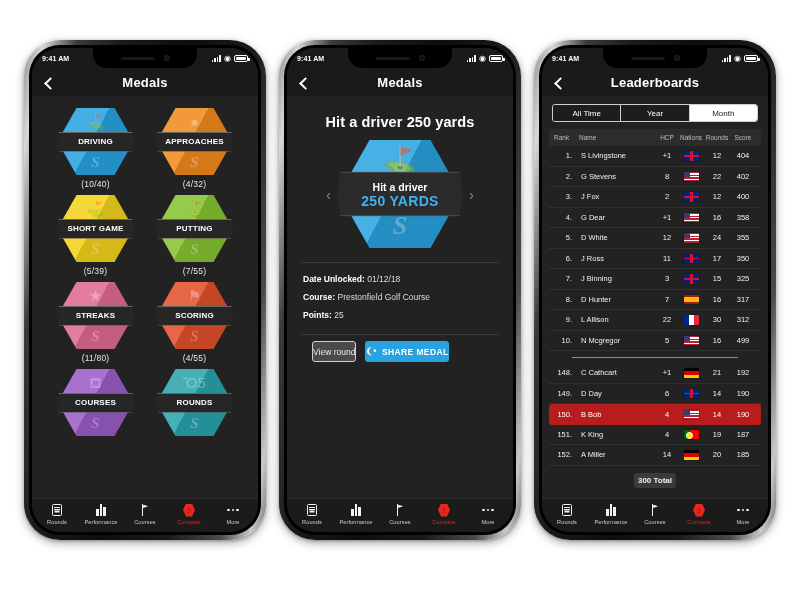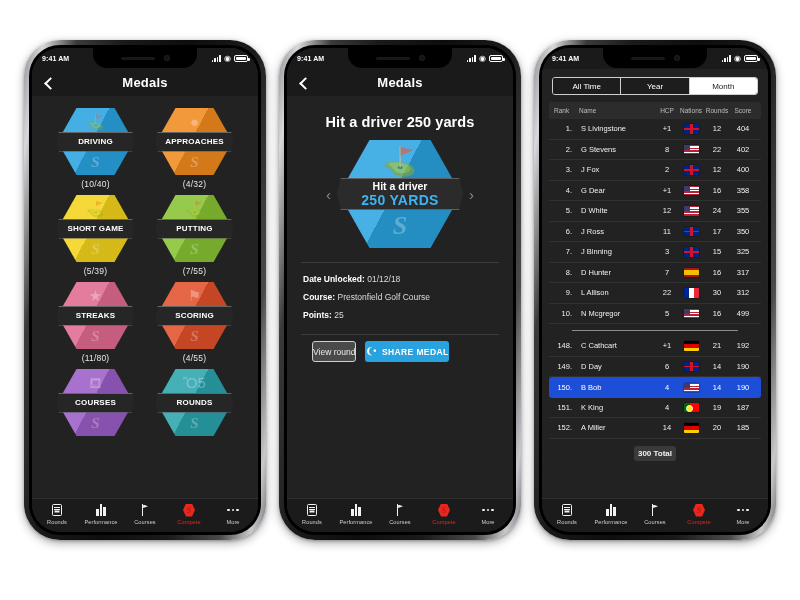--- a/index.html
+++ b/index.html
@@ -174,21 +174,21 @@
   }
   .big-slogo {
     position:absolute; bottom:7px; left:0; right:0; text-align:center;
     font-size:26px; font-weight:bold; font-style:italic;
     color:rgba(255,255,255,0.27);
     font-family:"Liberation Serif", serif;
   }
   .big-band {
     position:absolute; left:-2px; right:-2px;
     top:50%; transform:translateY(-50%);
-    height:32px; background:#2b2b2b;
+    height:45px; background:#2b2b2b;
     border-top:1px solid rgba(255,255,255,0.25);
     border-bottom:1px solid rgba(255,255,255,0.25);
     display:flex; flex-direction:column; align-items:center; justify-content:center;
     clip-path:polygon(3% 0%, 97% 0%, 100% 50%, 97% 100%, 3% 100%, 0% 50%);
   }
   .big-band .l1 { font-size:10.5px; font-weight:bold; color:#fff; }
   .big-band .l2 { font-size:14px; font-weight:bold; color:#3fb3ef; letter-spacing:.3px; }
 
   .divider { height:1px; background:#3c3c3c; margin:14px 14px 0; }
   .kv-list { padding:11px 16px 0; }
@@ -229,21 +229,21 @@
     padding:0 5px;
   }
   .lb-row {
     display:flex; align-items:center;
     height:20.5px;
     margin:0 7px;
     font-size:7.5px; color:#f0f0f0;
     border-bottom:1px solid #313131;
     padding:0 5px;
   }
-  .lb-row.me { background:#1d4ed8; color:#fff; border-radius:3px; border-bottom:none; }
+  .lb-row.me { background:#b91c1c; color:#fff; border-radius:3px; border-bottom:none; }
   .c-rank { width:22px; flex:0 0 22px; text-align:right; padding-right:4px; }
   .c-name { flex:1 1 auto; padding-left:5px; overflow:hidden; white-space:nowrap; }
   .c-hcp  { width:22px; flex:0 0 22px; text-align:center; }
   .c-nat  { width:26px; flex:0 0 26px; display:flex; align-items:center; justify-content:center; }
   .c-rnd  { width:26px; flex:0 0 26px; text-align:center; }
   .c-sc   { width:26px; flex:0 0 26px; text-align:center; }
   .lb-head .c-rank { text-align:left; padding-right:0; }
   .lb-head .c-name { padding-left:3px; }
 
   .flag { width:15px; height:9.5px; border-radius:1px; overflow:hidden; position:relative; display:block; box-shadow:0 0 0 .5px rgba(0,0,0,.35); }
@@ -595,20 +595,24 @@
             <span class="sig">
                 <i></i>
                 <i></i>
                 <i></i>
                 <i></i>
               </span>
             <span class="wifi">◉</span>
             <span class="batt"></span>
           </span>
         </div>
+        <div class="navbar">
+          <div class="back-chevron"></div>
+          <div class="nav-title">Leaderboards</div>
+        </div>
         <div class="body-scroll">
           <div class="segwrap">
             <div class="segctl" id="p3-seg">
                 <div class="seg">All Time</div>
                 <div class="seg">Year</div>
                 <div class="seg active">Month</div>
               </div>
           </div>
           <div class="lb-head">
             <span class="c-rank">Rank</span>

